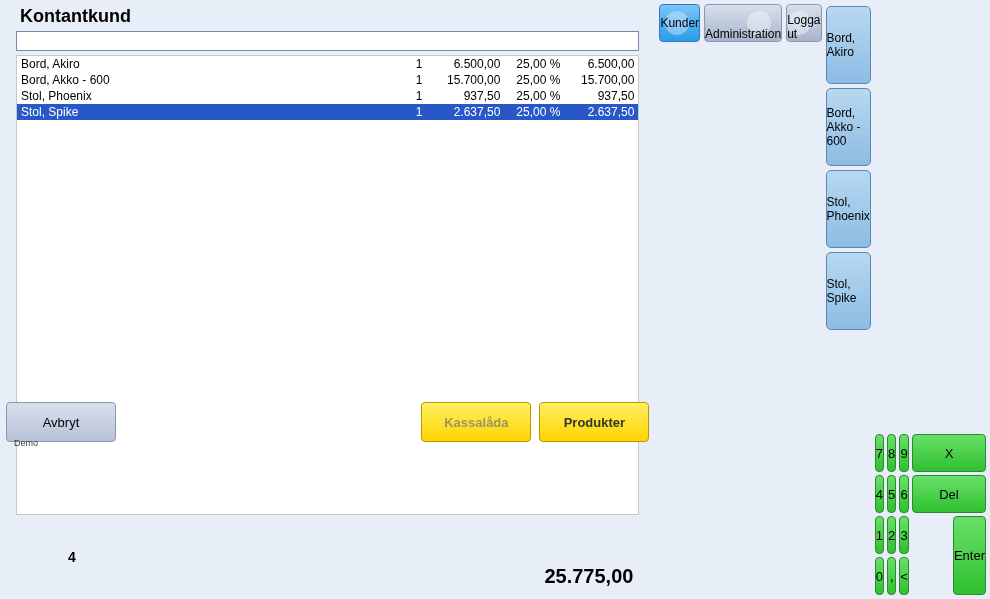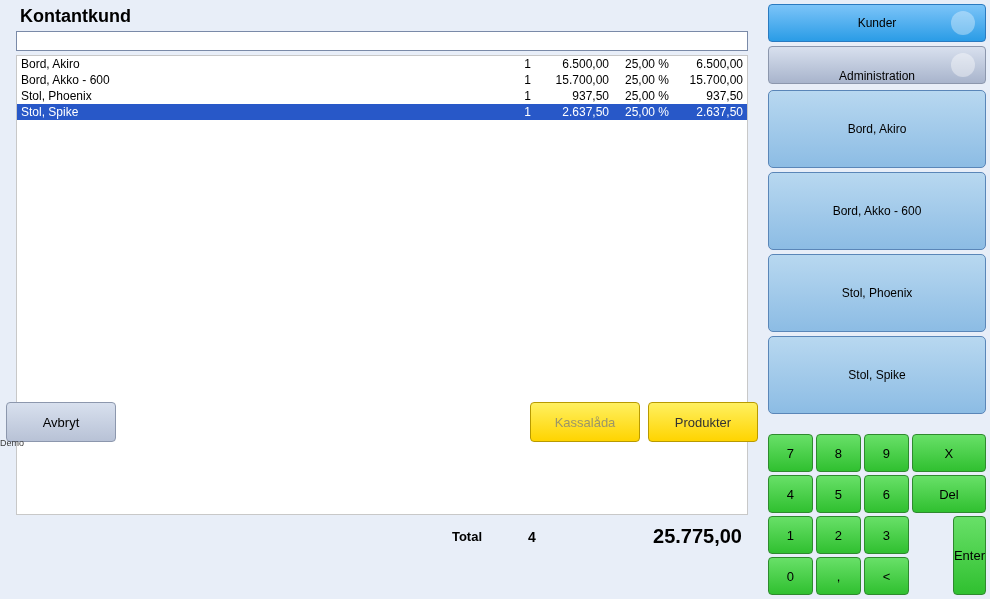--- a/index.html
+++ b/index.html
@@ -30,49 +30,49 @@
   }
   .row span { overflow: hidden; }
   .row .r { text-align: right; }
   .row.sel { background: #2858c8; color: #fff; }
   .totals {
     display: flex; align-items: center; padding: 10px 6px 0 6px;
     font-size: 13px; font-weight: bold;
   }
   .totals .lbl { width: 460px; text-align: right; }
   .totals .qty { width: 100px; text-align: center; font-size: 14px; }
-  .totals .amt { flex: 1; text-align: right; font-size: 20px; }
+  .totals .amt { flex: 1; text-align: right; font-size: 20px; margin-top: 40px; }
   .bottom-row {
     position: absolute; left: 6px; right: 6px; bottom: 6px;
     display: flex; gap: 8px; text-align: center;
   }
   .btn {
     height: 40px; border-radius: 4px; font-size: 13px; font-weight: normal;
     border: 1px solid; display: flex; align-items: center; justify-content: center;
     cursor: pointer; user-select: none;
   }
   .btn-grey {
     width: 110px;
     background: linear-gradient(#d8e0ee, #b8c2d6);
     border-color: #8c97ad;
   }
   .spacer { flex: 1; }
   .btn-yellow {
     width: 110px;
     background: linear-gradient(#fff060, #ffd400);
-    border-color: #b89a00; color: #333;
+    border-color: #b89a00; color: #333; font-weight: bold;
   }
   .btn-yellow.disabled { color: #9c9668; }
   .corner {
-    position: absolute; left: 0; bottom: 0; font-size: 9px; color: #3a3a3a;
+    position: absolute; left: 14px; bottom: 0; font-size: 9px; color: #3a3a3a;
   }
 
   
   .side {
-    flex: 1; height: 599px; padding: 4px 4px; display: flex; flex-direction: column; gap: 4px;
+    flex: 1; height: 599px; padding: 4px 4px; display: flex; flex-direction: row; gap: 4px;
   }
   .top-btns { display: flex; gap: 4px; }
   .sbtn {
     flex: 1; height: 38px; border-radius: 4px; border: 1px solid;
     display: flex; align-items: center; justify-content: center;
     font-size: 12px; cursor: pointer; user-select: none; position: relative;
   }
   .sbtn-blue {
     background: linear-gradient(#7cc4f8, #2a9ce6);
     border-color: #2a7ac0; color: #000;
@@ -140,21 +140,20 @@
       </div>
       <div class="row sel">
         <span>Stol, Spike</span>
         <span class="r">1</span>
         <span class="r">2.637,50</span>
         <span class="r">25,00 %</span>
         <span class="r">2.637,50</span>
       </div>
     </div>
   <div class="totals">
-    <span class="lbl">Total</span>
     <span class="qty">4</span>
     <span class="amt">25.775,00</span>
   </div>
   <div class="bottom-row">
     <div class="btn btn-grey">Avbryt</div>
     <div class="spacer"></div>
     <div class="btn btn-yellow disabled">Kassalåda</div>
     <div class="btn btn-yellow">Produkter</div>
   </div>
   <div class="corner">Demo</div>
@@ -164,20 +163,24 @@
   <div class="top-btns">
     <div class="sbtn sbtn-blue">
       <div class="bgicon"></div>
       <span>Kunder</span>
     </div>
   </div>
   <div class="top-btns">
     <div class="sbtn sbtn-grey">
       <div class="bgicon"></div>
       <span>Administration</span>
+    </div>
+    <div class="sbtn sbtn-grey">
+      <div class="bgicon"></div>
+      <span>Logga ut</span>
     </div>
   </div>
 
   <div class="products" id="prods">
       <div class="prod">Bord, Akiro</div>
       <div class="prod">Bord, Akko - 600</div>
       <div class="prod">Stol, Phoenix</div>
       <div class="prod">Stol, Spike</div>
     </div>
 

